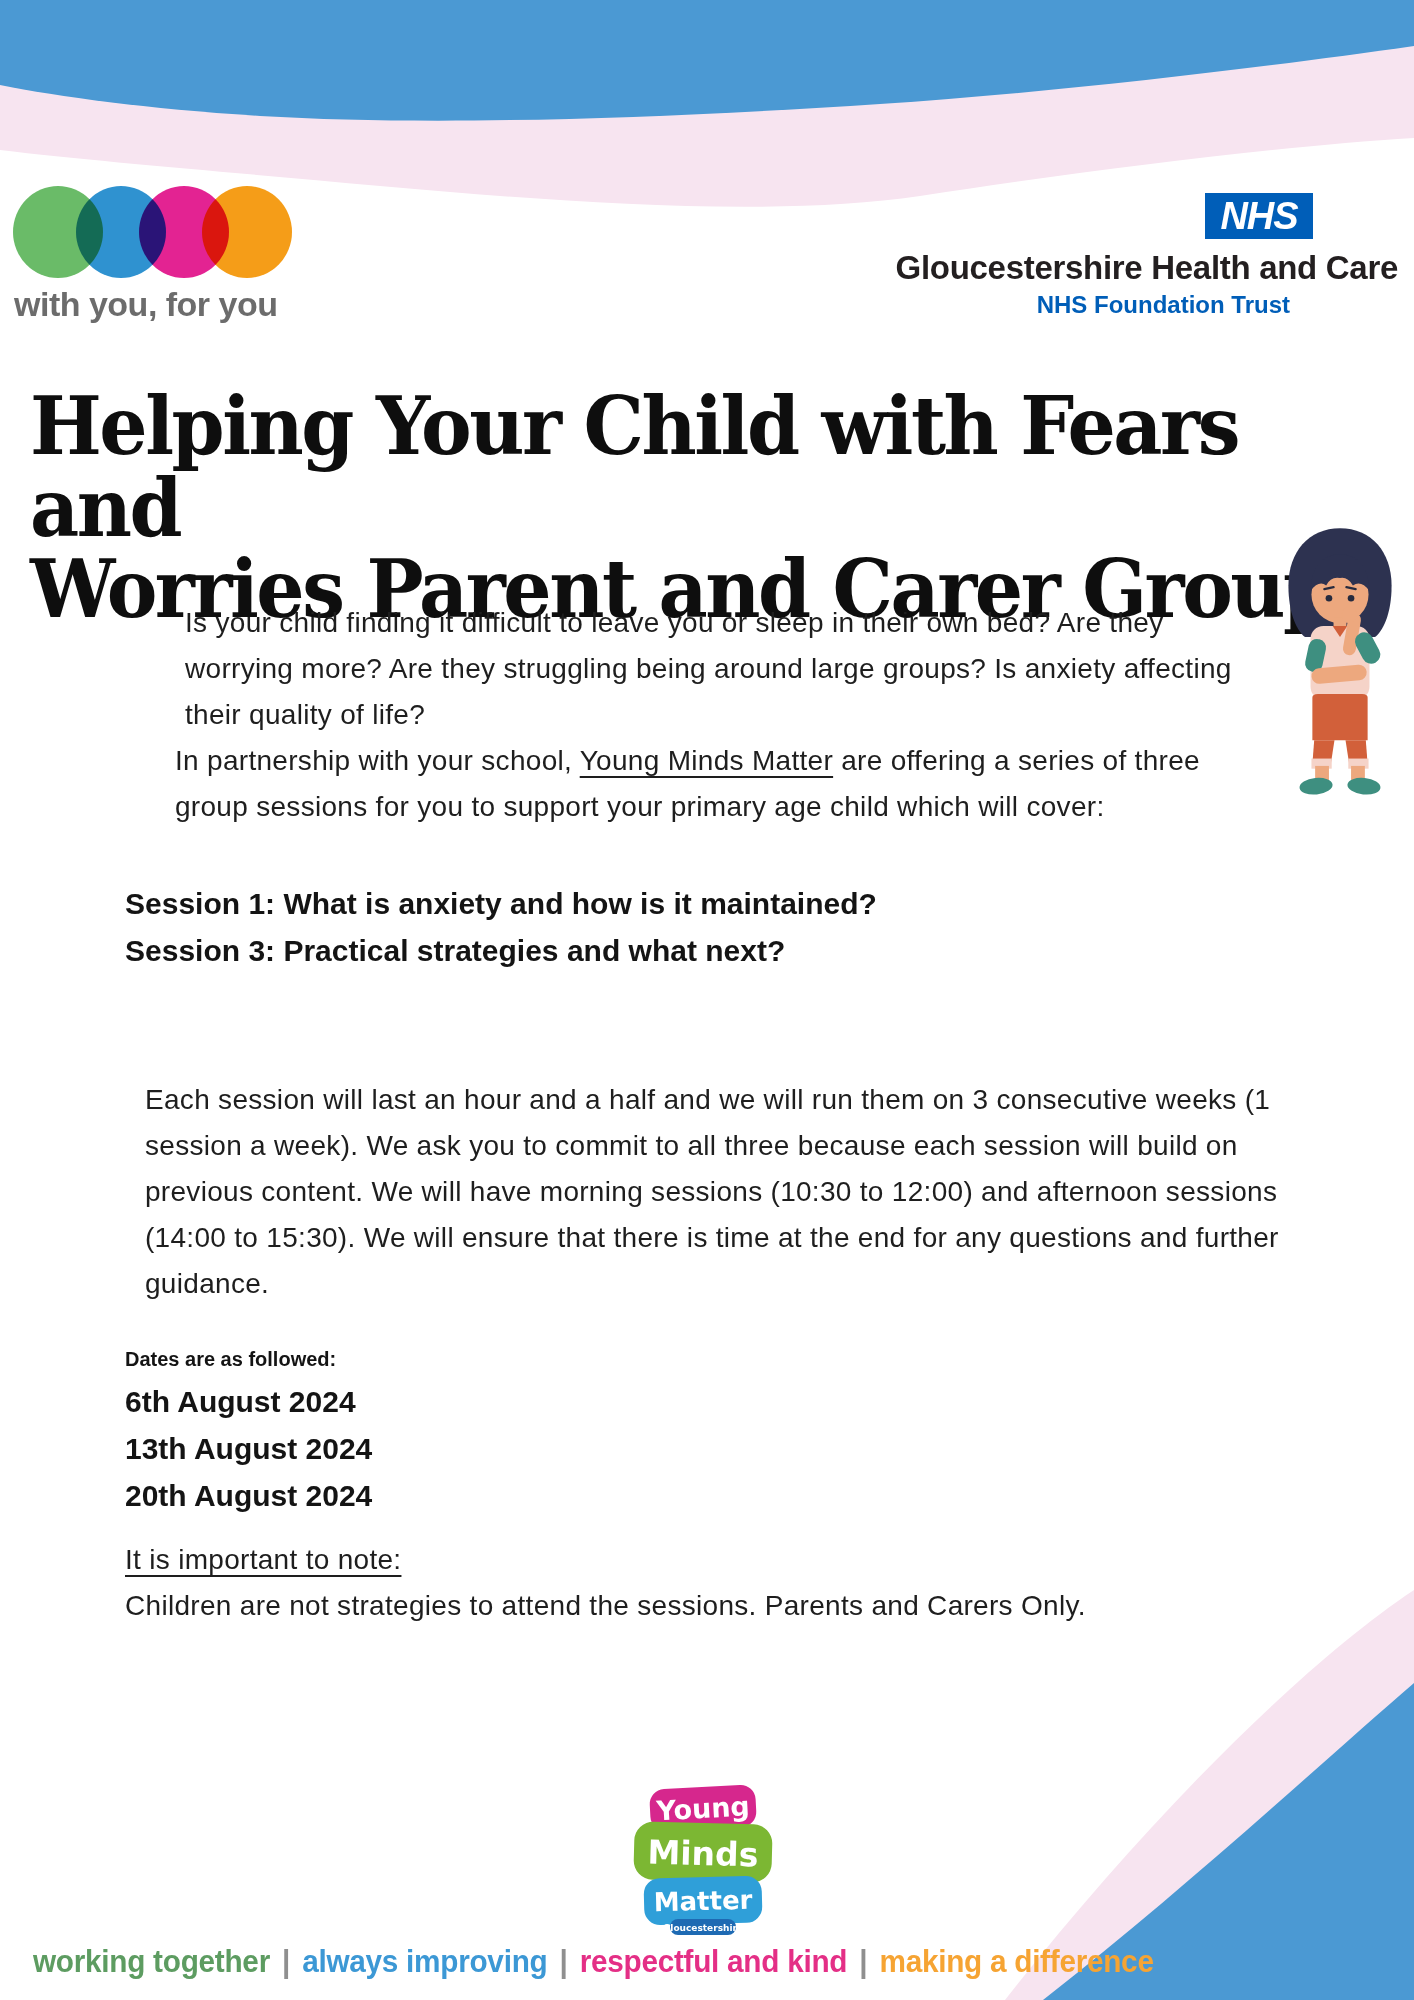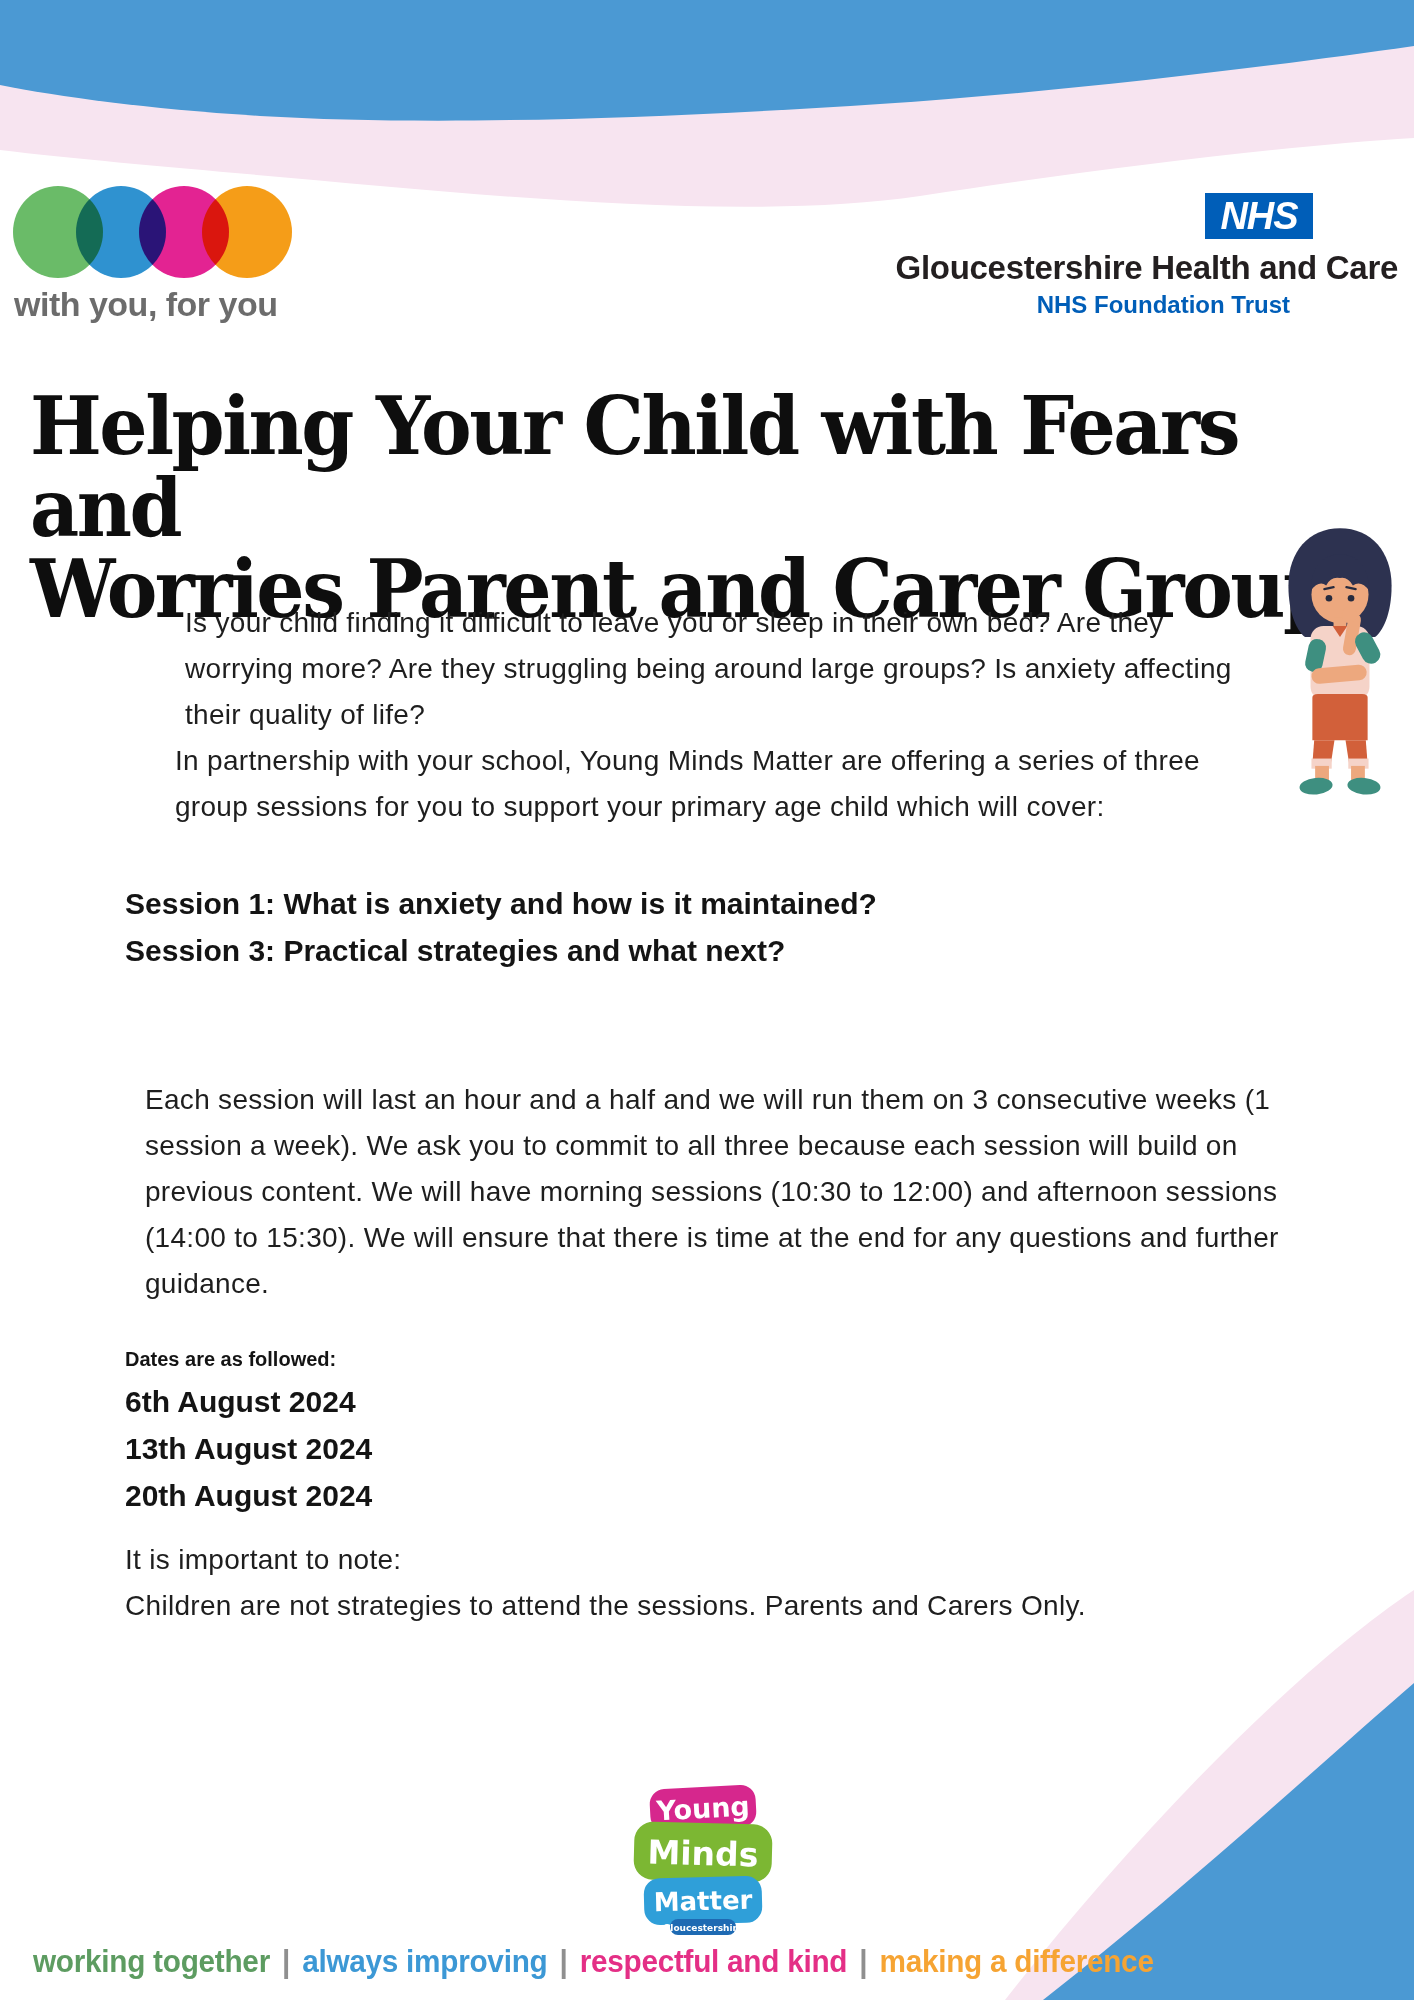--- a/index.html
+++ b/index.html
@@ -39,21 +39,21 @@
     font-family:"DejaVu Serif",serif;font-weight:bold;color:#0e0e0e;
     font-size:76px;line-height:77px;letter-spacing:-2.5px;
     transform:scaleY(1.06);transform-origin:top left;
   }
 
   
   .copy{position:absolute;left:125px;width:1200px;text-align:left;}
   .body-text{font-size:28px;line-height:46px;letter-spacing:0.3px;color:#1e1e1e;}
   .body-text .inner{display:block;margin:0 auto;}
   .bold-lines{font-size:30px;line-height:47px;font-weight:bold;color:#141414;}
-  .u{text-underline-offset:6px;}
+  .u{text-decoration:underline;text-underline-offset:6px;}
 
   
   .ymm{position:absolute;left:630px;top:1783px;}
   .ymm text{font-family:"DejaVu Sans",sans-serif;font-weight:bold;fill:#ffffff;}
 
   
   .child{position:absolute;left:1270px;top:515px;}
 
   
   .footer{

